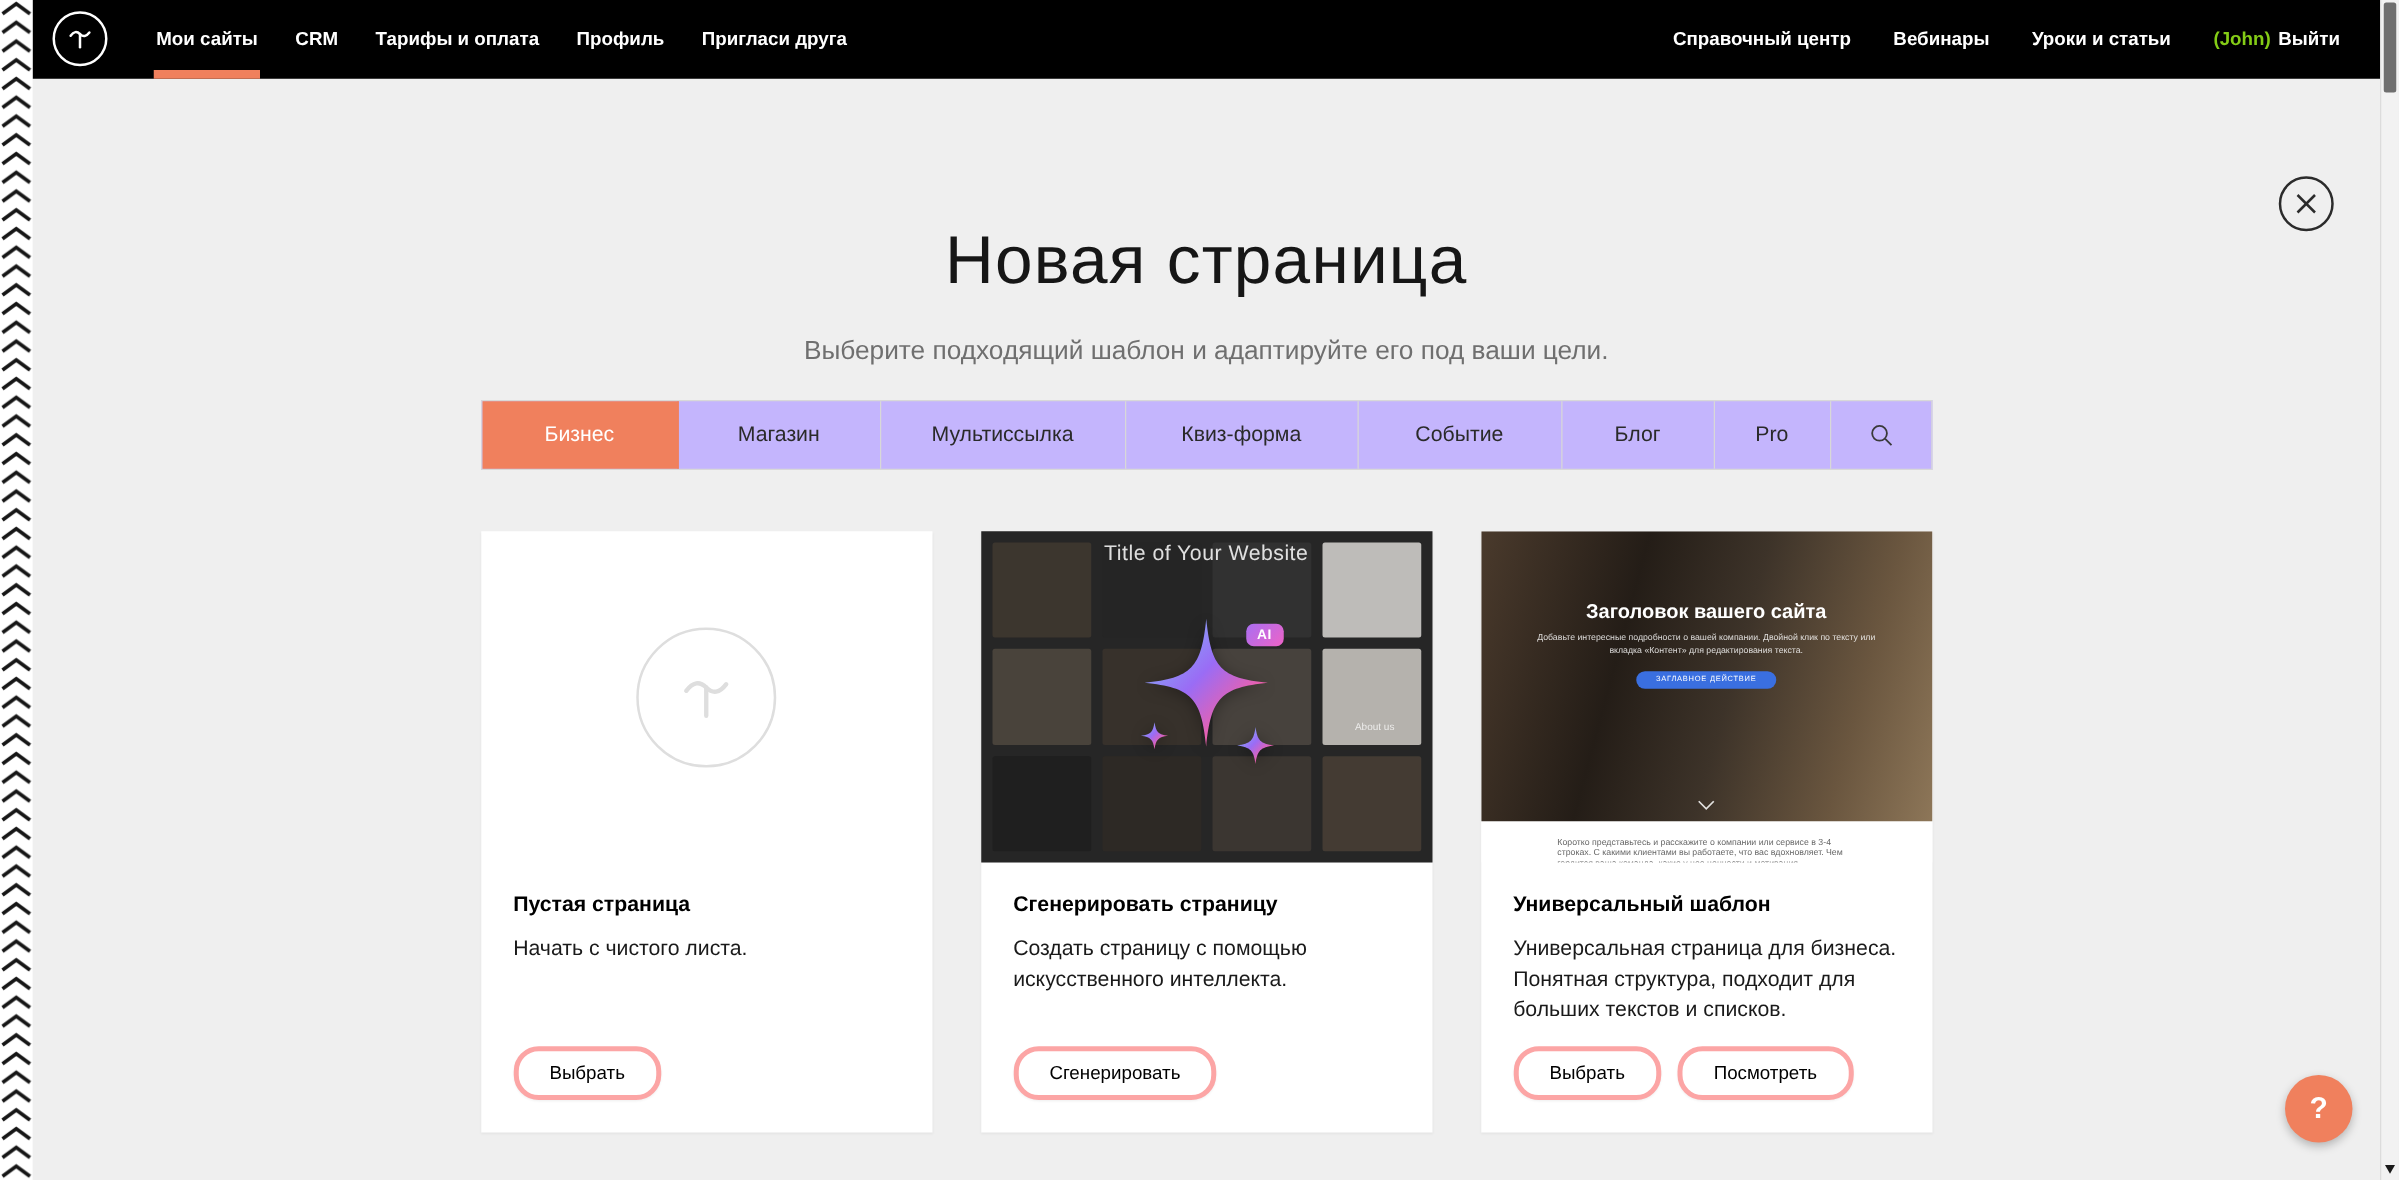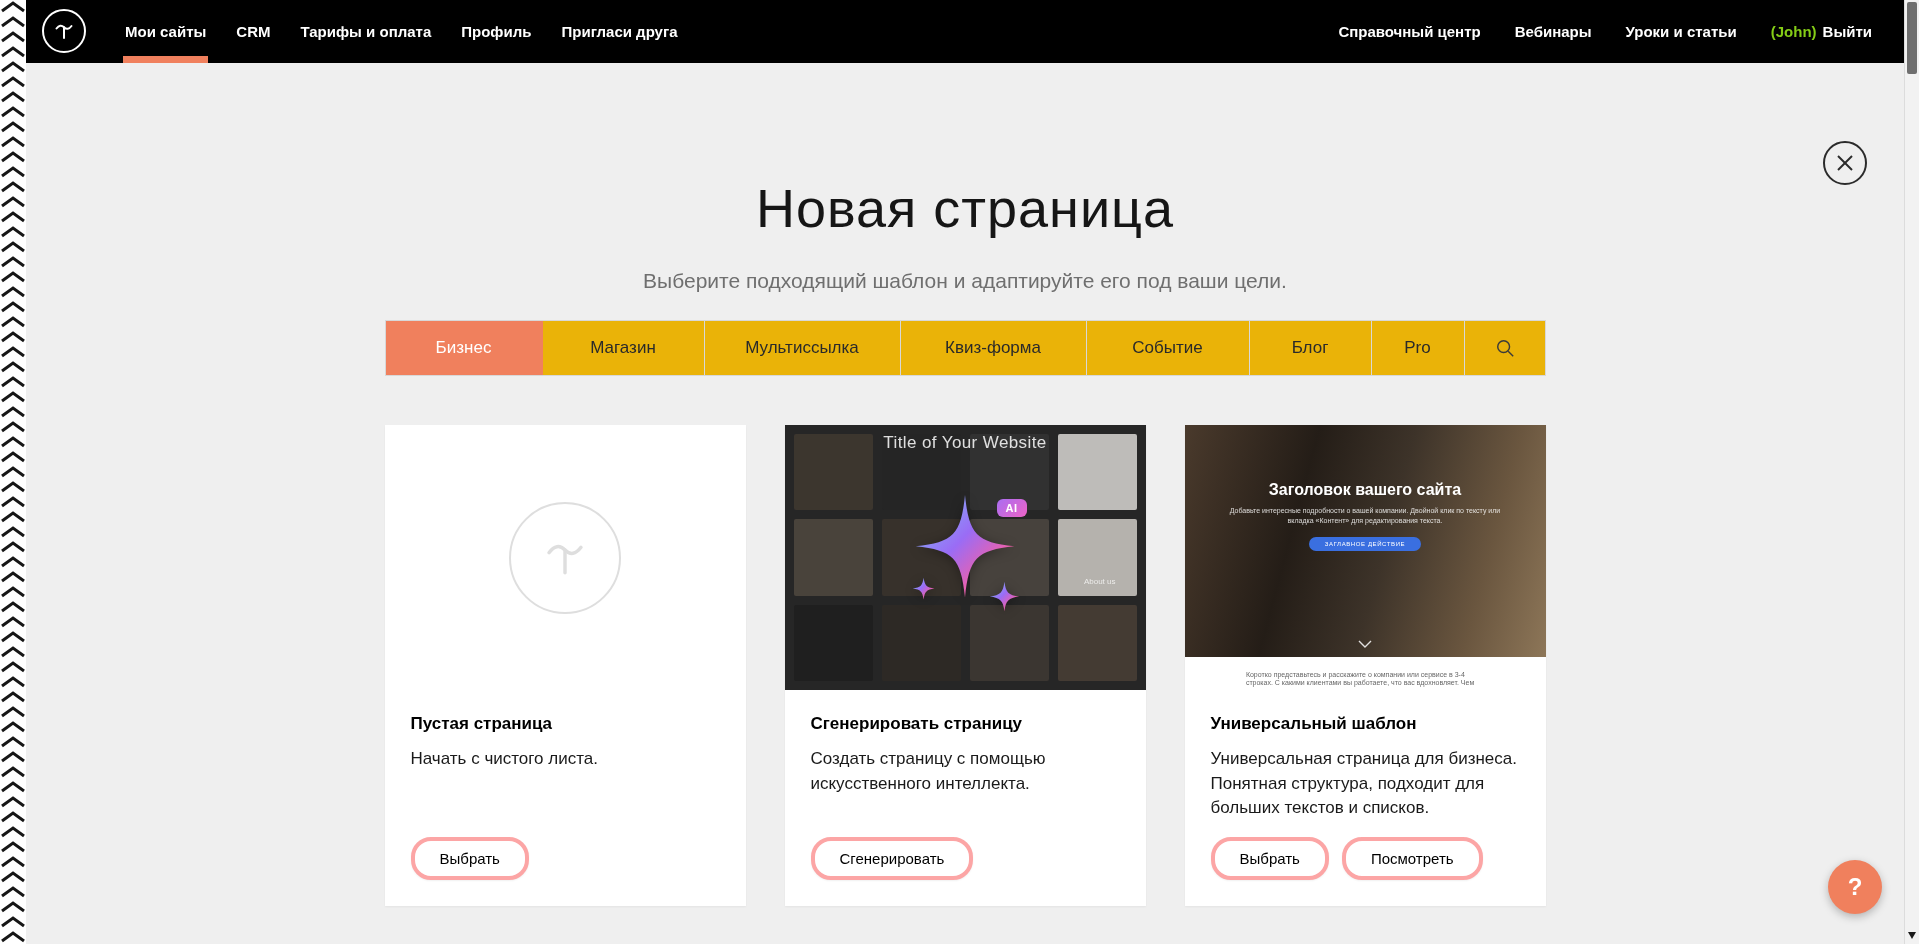--- a/index.html
+++ b/index.html
@@ -37,21 +37,21 @@
   .main{position:absolute;top:63px;left:26px;right:15px;bottom:0;background:#efefef;overflow:hidden;margin-top:44px;}
   .content{width:1161px;margin:0 auto;position:relative;}
 
   .close-btn{position:absolute;top:34px;right:37px;width:44px;height:44px;border-radius:50%;border:2px solid #2b2b2b;background:transparent;display:flex;align-items:center;justify-content:center;cursor:pointer;}
   .close-btn svg{width:18px;height:18px;stroke:#2b2b2b;stroke-width:2;}
 
   .page-title{margin-top:70px;text-align:center;font-size:54px;font-weight:300;letter-spacing:1px;color:#161616;}
   .page-subtitle{margin-top:30px;text-align:center;font-size:21px;color:#6f6f6f;}
 
   
-  .tabs{margin-top:27px;display:flex;height:56px;background:#eab308;border:1px solid #d8d8d8;}
+  .tabs{margin-top:27px;display:flex;height:56px;background:#c4b5fd;border:1px solid #d8d8d8;}
   .tab{display:flex;align-items:center;justify-content:center;font-size:17px;color:#2a2a2a;border-right:1px solid #d8d8d8;cursor:pointer;flex:none;}
   .tab:nth-child(1){width:157px;}
   .tab:nth-child(2){width:162px;}
   .tab:nth-child(3){width:196px;}
   .tab:nth-child(4){width:186px;}
   .tab:nth-child(5){width:163px;}
   .tab:nth-child(6){width:122px;}
   .tab:nth-child(7){width:93px;}
   .tab:nth-child(8){flex:1;border-right:none;}
   .tab.active{background:var(--accent);color:#fff;border-right-color:var(--accent);}

